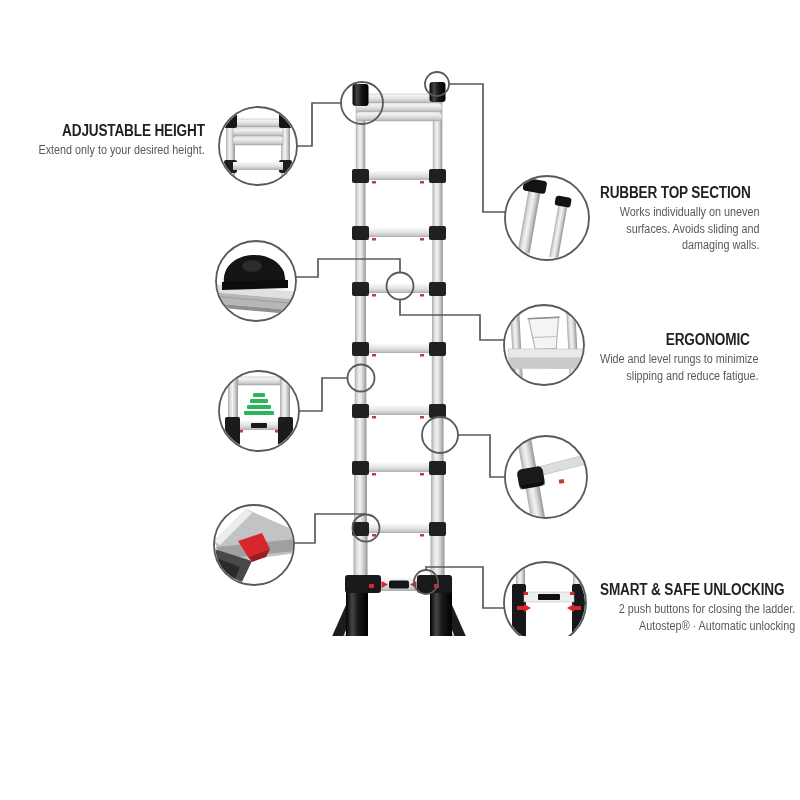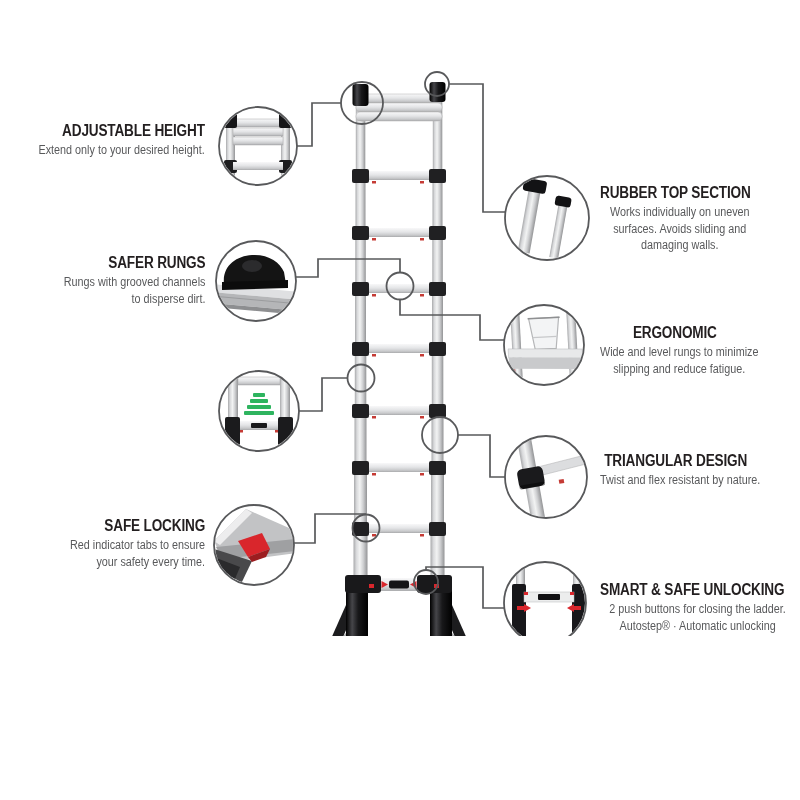--- a/index.html
+++ b/index.html
@@ -3,21 +3,21 @@
 <meta charset="utf-8">
 <style>
   html,body{margin:0;padding:0;background:#ffffff;}
   .canvas{
     position:relative;width:800px;height:636px;background:#ffffff;
     font-family:"Liberation Sans","DejaVu Sans",sans-serif;overflow:hidden;border-radius:11px;
   }
   .art{position:absolute;left:0;top:0;}
   .callout{position:absolute;}
   .callout.left{right:595px;text-align:right;}
-  .callout.right{left:600px;text-align:center;}
+  .callout.right{left:600px;text-align:right;}
   .f-title{
     font-weight:bold;font-size:16px;line-height:18px;color:#231f20;
     letter-spacing:-0.2px;white-space:nowrap;transform:scaleX(0.85);
   }
   .callout.left  .f-title{transform-origin:100% 50%;}
   .callout.right .f-title{transform-origin:0 50%;}
   .f-desc{
     font-size:12px;line-height:16.5px;color:#58595b;white-space:pre-line;
     margin-top:2px;transform:scaleX(0.9);
   }
@@ -373,51 +373,37 @@
       </g>
       <circle cx="545" cy="603" r="41" fill="none" stroke="#58595b" stroke-width="1.8"></circle>
     </g>
   </svg>
 
   <div class="callout left" style="top:122px">
     <div class="f-title">ADJUSTABLE HEIGHT</div>
     <div class="f-desc">Extend only to your desired height.</div>
   </div>
 
-  <div class="callout left" style="top:254px">
-    <div class="f-title">SAFER RUNGS</div>
-    <div class="f-desc">Rungs with grooved channels
-to disperse dirt.</div>
-  </div>
-
-
-  <div class="callout left" style="top:517px">
-    <div class="f-title">SAFE LOCKING</div>
-    <div class="f-desc">Red indicator tabs to ensure
-your safety every time.</div>
-  </div>
+
+
 
 
   <div class="callout right" style="top:184px">
     <div class="f-title">RUBBER TOP SECTION</div>
     <div class="f-desc">Works individually on uneven
 surfaces. Avoids sliding and
 damaging walls.</div>
   </div>
 
-  <div class="callout right" style="top:324px">
+  <div class="callout right" style="top:331px">
     <div class="f-title">ERGONOMIC</div>
     <div class="f-desc">Wide and level rungs to minimize
 slipping and reduce fatigue.</div>
   </div>
 
-  <div class="callout right" style="top:452px">
-    <div class="f-title">TRIANGULAR DESIGN</div>
-    <div class="f-desc">Twist and flex resistant by nature.</div>
-  </div>
 
   <div class="callout right" style="top:581px">
     <div class="f-title">SMART &amp; SAFE UNLOCKING</div>
     <div class="f-desc">2 push buttons for closing the ladder.
 Autostep® · Automatic unlocking
 system when closing the ladder.</div>
   </div>
 
 </div>
 

